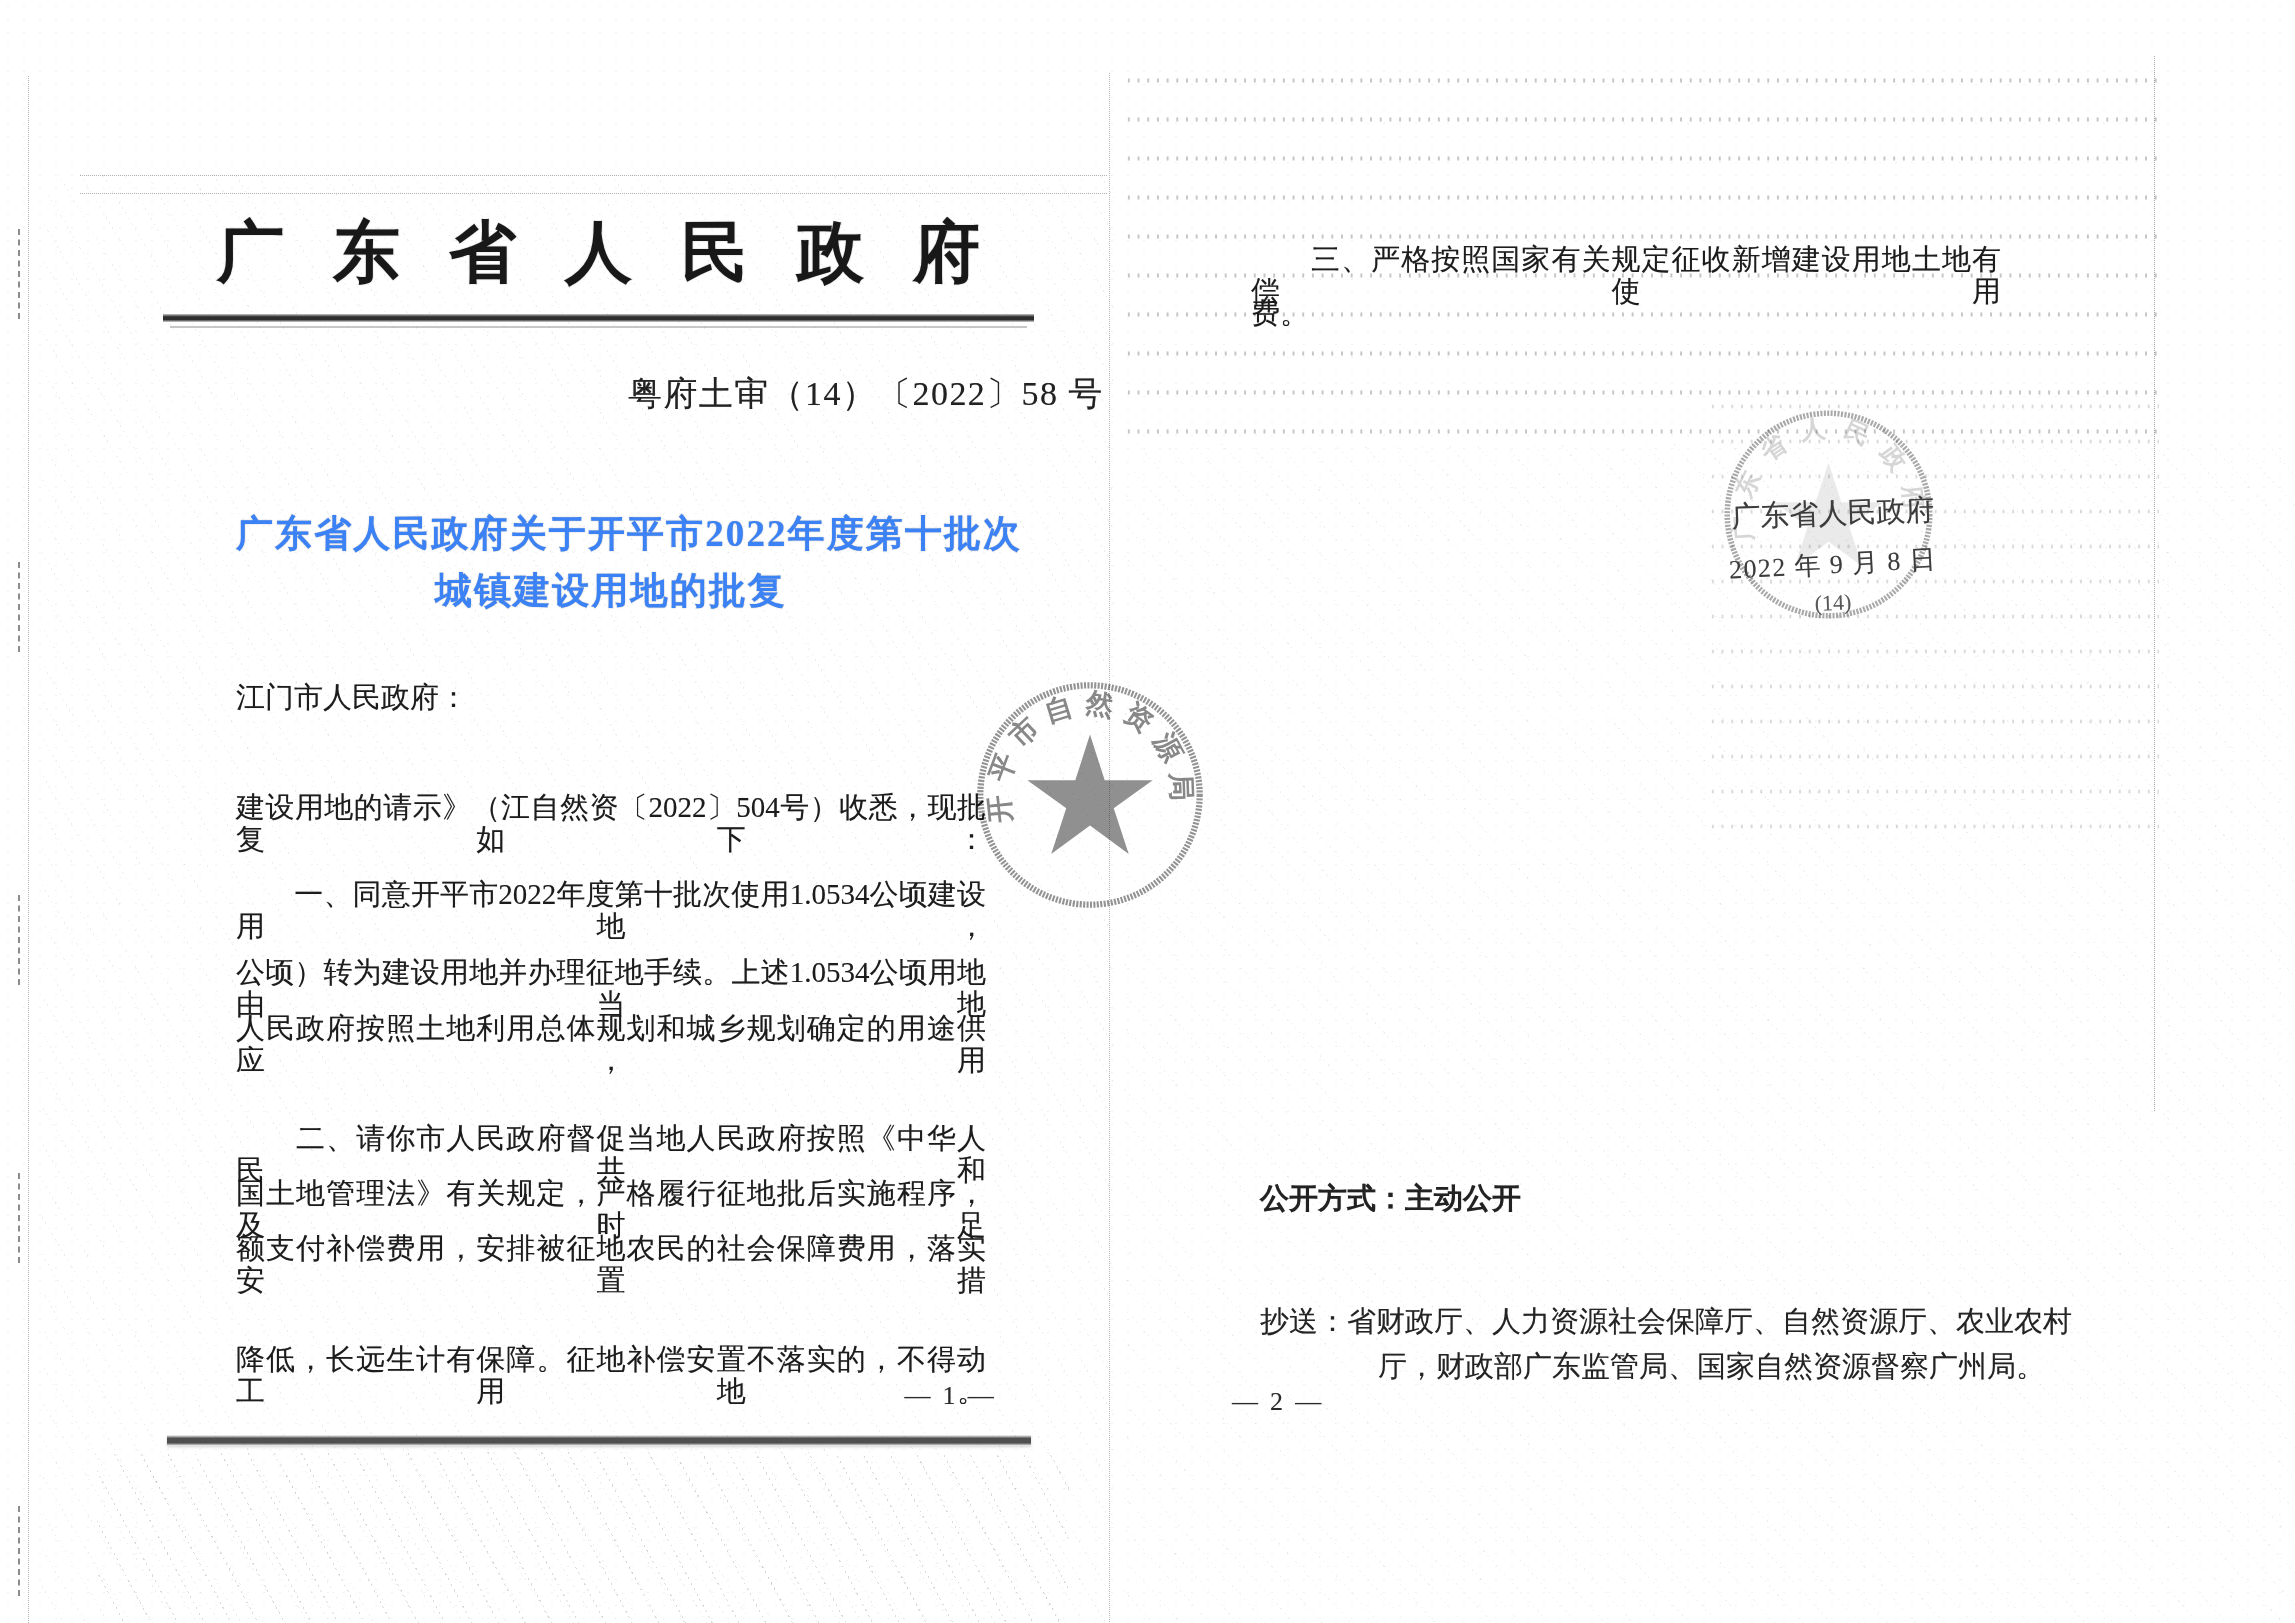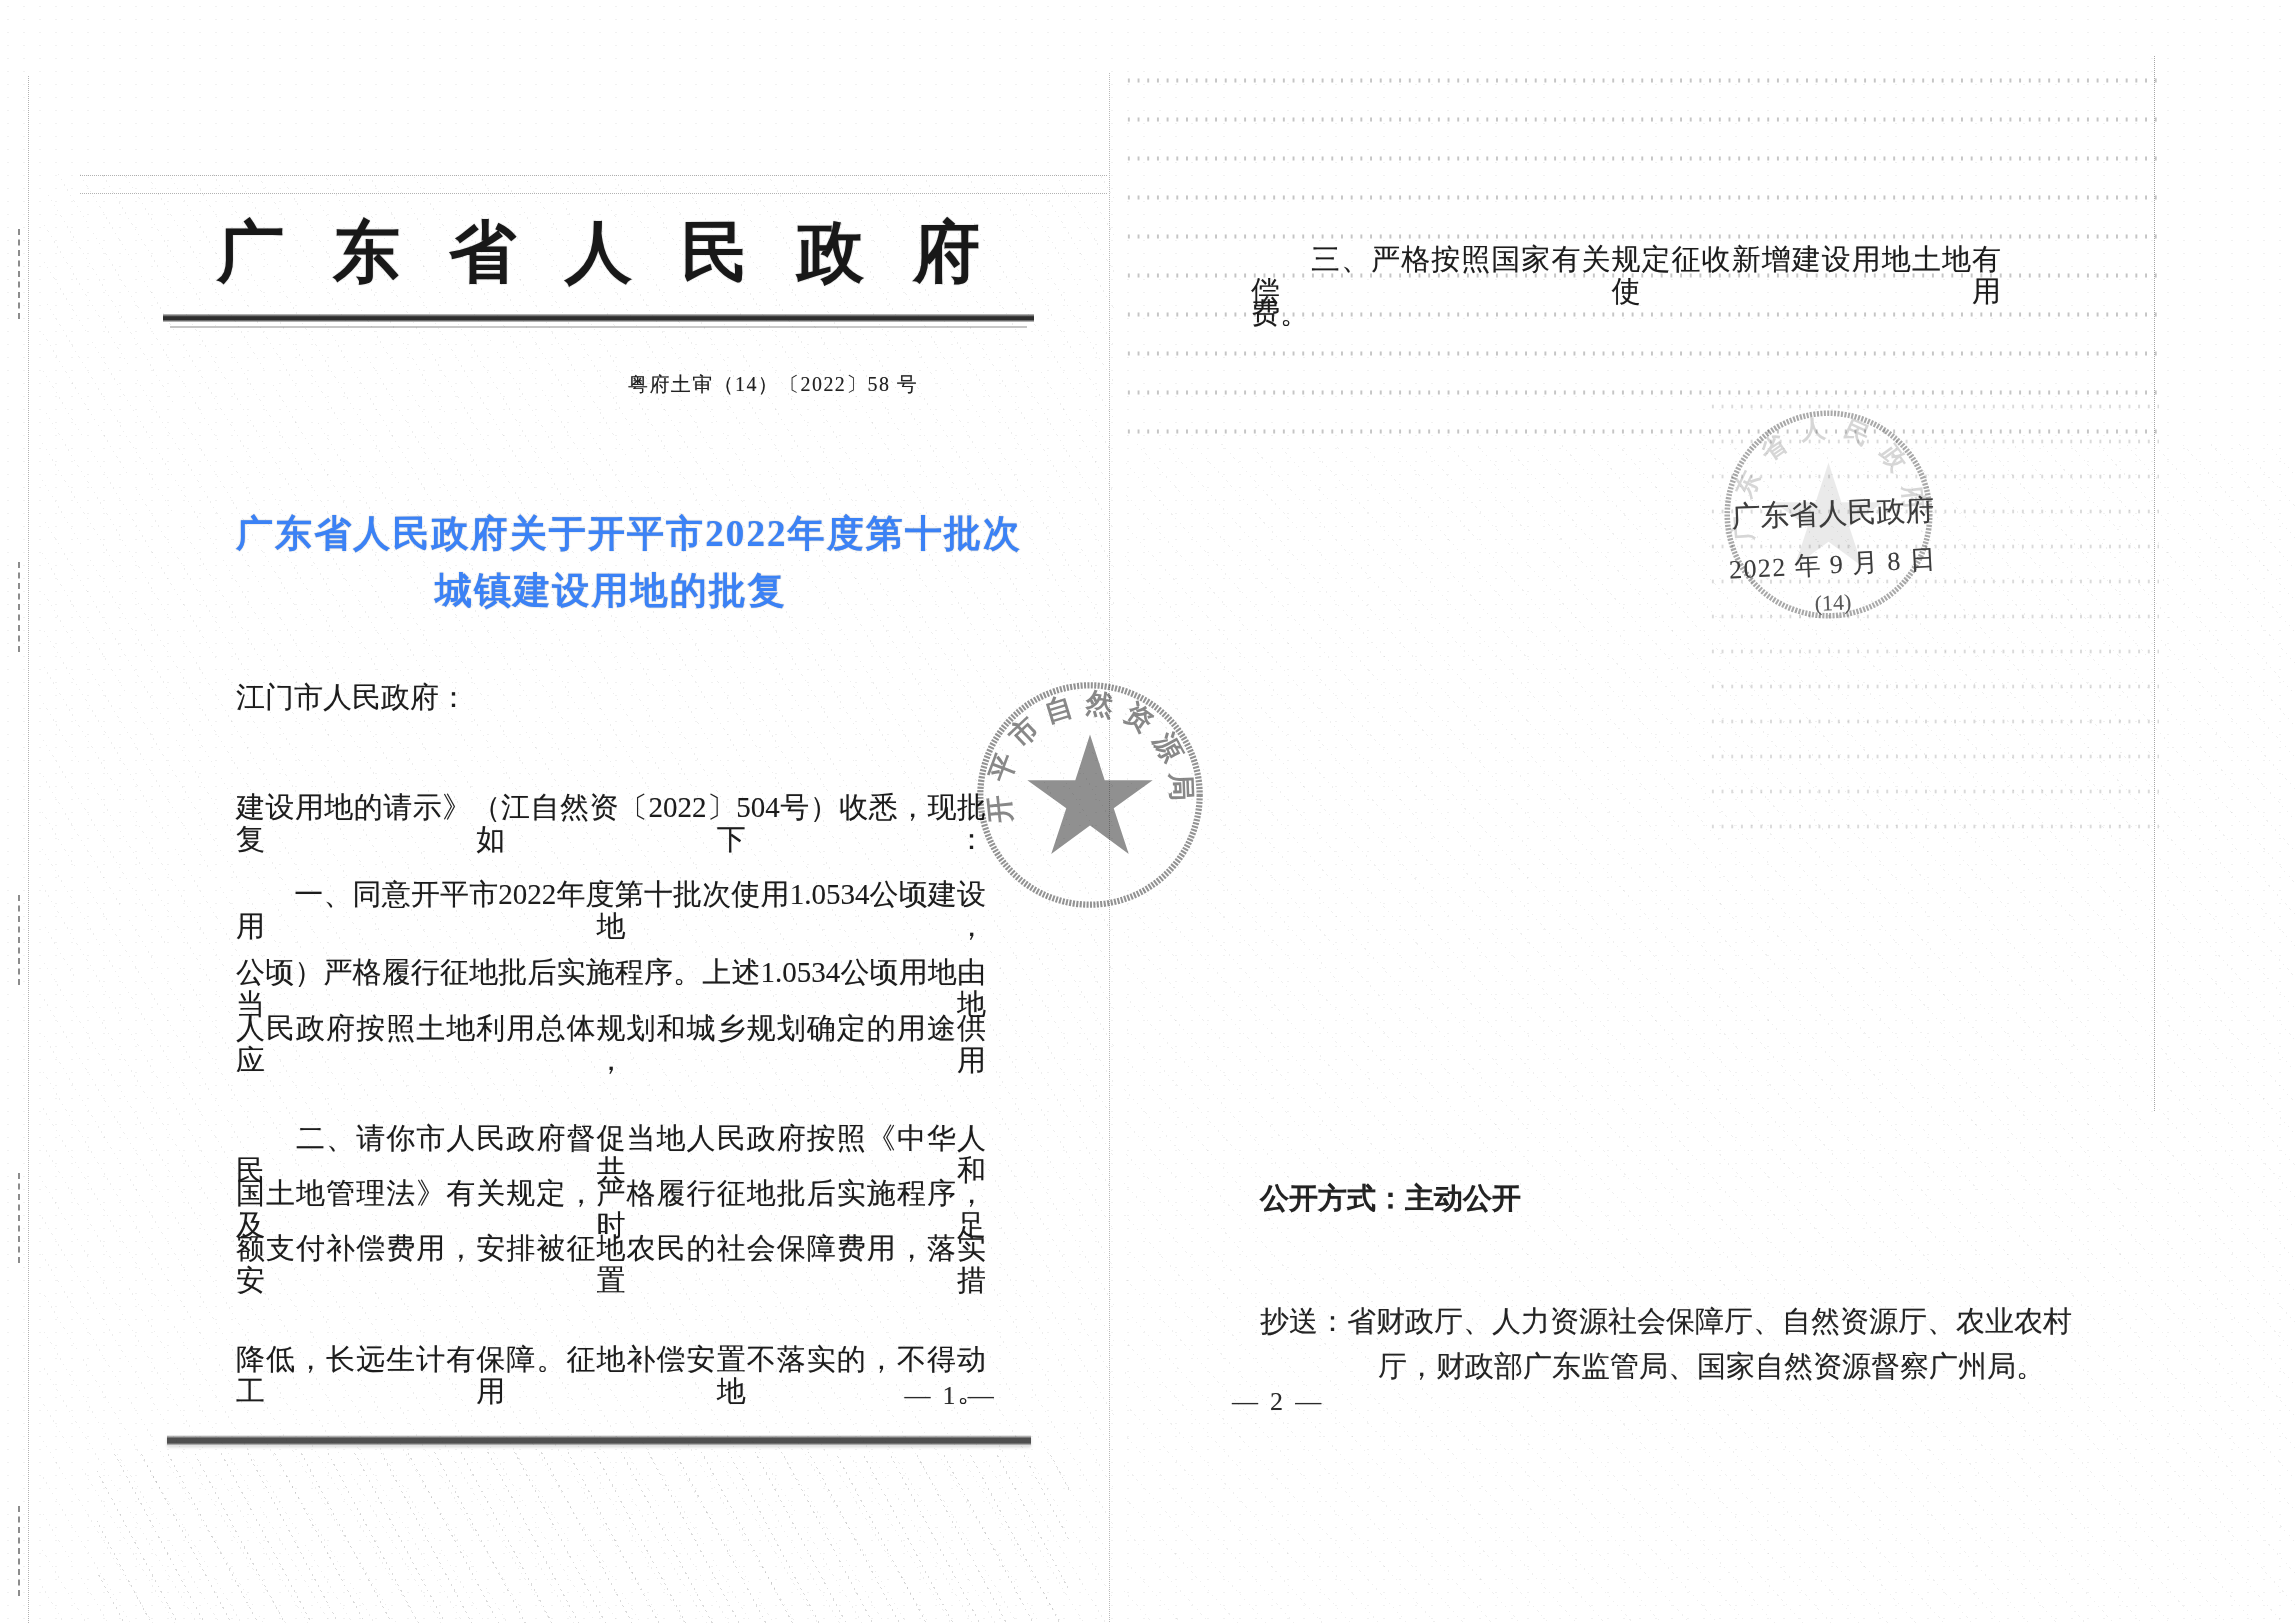--- a/index.html
+++ b/index.html
@@ -70,21 +70,21 @@
   .head-rule{
     position:absolute;left:163px;top:314px;width:871px;height:7.6px;
     background:linear-gradient(to bottom, rgba(40,40,40,.25), #2e2e2e 35%, #2e2e2e 70%, rgba(40,40,40,.2));
   }
   .head-rule-echo{
     position:absolute;left:170px;top:326px;width:857px;height:2.1px;
     background:rgba(0,0,0,.22);
   }
   .doc-number{
     position:absolute;left:628px;top:371px;
-    font-size:20px;letter-spacing:1.4px;color:#222;white-space:nowrap;
+    font-size:34px;letter-spacing:1.4px;color:#222;white-space:nowrap;
     text-shadow:0 0 0.7px rgba(0,0,0,.4);
   }
   .doc-title{position:absolute;left:236px;width:750px;text-align:center;
     font-size:37px;font-weight:700;color:#3b82f6;white-space:nowrap;
     text-shadow:0 0 1.4px rgba(0,0,0,.35);letter-spacing:2.1px;}
   .doc-title.l1{top:509px;}
   .doc-title.l2{top:566px;}
   .body-line{
     position:absolute;left:236px;width:750px;
     font-size:29px;line-height:1.1;color:#1c1c1c;white-space:pre;
@@ -150,21 +150,21 @@
   <div class="head-rule"></div>
   <div class="head-rule-echo"></div>
   <div class="doc-number">粤府土审（14）〔2022〕58 号</div>
 
   <div class="doc-title l1">广东省人民政府关于开平市2022年度第十批次</div>
   <div class="doc-title l2">城镇建设用地的批复</div>
 
   <div class="body-line" style="top:682px">江门市人民政府：</div>
   <div class="body-line just" style="top:792px">建设用地的请示》（江自然资〔2022〕504号）收悉，现批复如下：</div>
   <div class="body-line just" style="top:879px">　　一、同意开平市2022年度第十批次使用1.0534公顷建设用地，</div>
-  <div class="body-line just" style="top:957px">公顷）严格履行征地批后实施程序。上述1.0534公顷用地由当地</div>
+  <div class="body-line just" style="top:957px">公顷）转为建设用地并办理征地手续。上述1.0534公顷用地由当地</div>
   <div class="body-line just" style="top:1013px">人民政府按照土地利用总体规划和城乡规划确定的用途供应，用</div>
   <div class="body-line just" style="top:1123px">　　二、请你市人民政府督促当地人民政府按照《中华人民共和</div>
   <div class="body-line just" style="top:1178px">国土地管理法》有关规定，严格履行征地批后实施程序，及时足</div>
   <div class="body-line just" style="top:1233px">额支付补偿费用，安排被征地农民的社会保障费用，落实安置措</div>
   <div class="body-line just" style="top:1344px">降低，长远生计有保障。征地补偿安置不落实的，不得动工用地。</div>
 
   <div class="page-number" style="left:902px;top:1381px;width:97px">— 1 —</div>
 
   <div class="dark-bar"></div>
 

